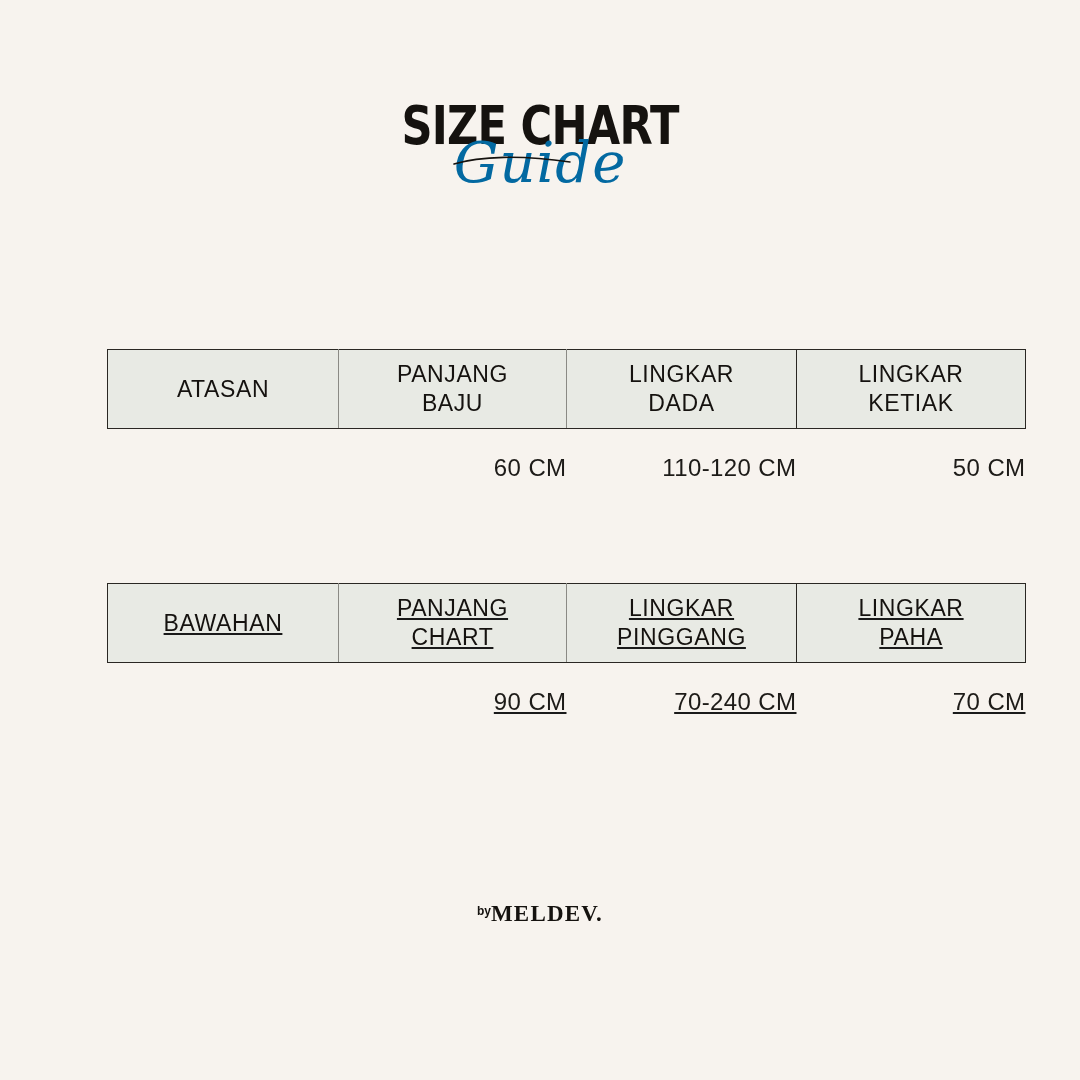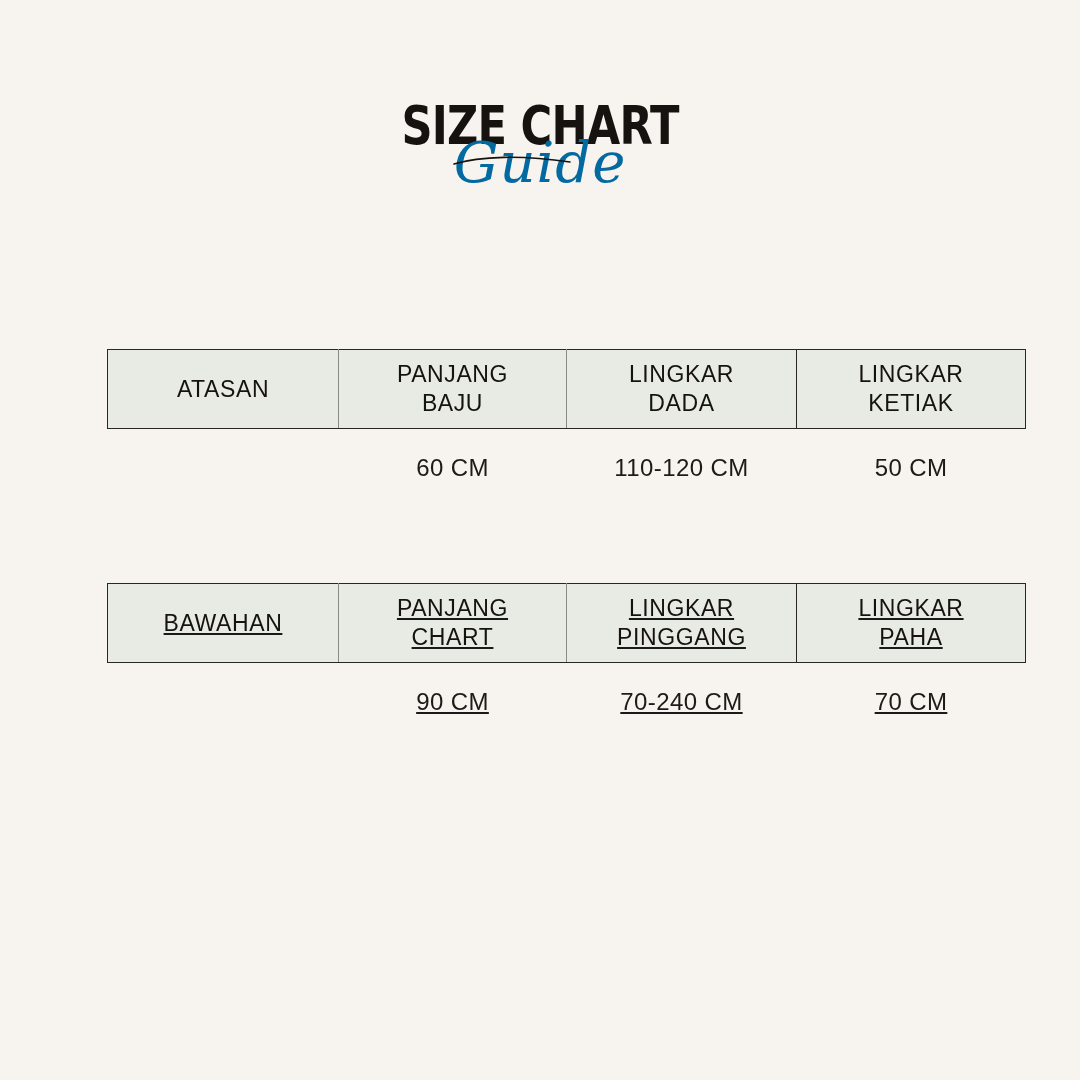--- a/index.html
+++ b/index.html
@@ -109,21 +109,21 @@
   .size-table th.c4 { border-left-color: #8a8a84; }
 
   .size-table td.val {
     border: none;
     background: transparent;
     font-family: "Liberation Sans", sans-serif;
     font-size: 24px;
     line-height: 30px;
     letter-spacing: 0.4px;
     color: #1d1b18;
-    text-align: center;
+    text-align: right;
     vertical-align: middle;
     height: 78px;
     padding: 0;
   }
   .size-table td.val.empty { color: transparent; }
 
   
   .footer-logo {
     position: absolute;
     top: 901px;
@@ -214,14 +214,17 @@
       <tr>
         <td class="val empty"></td>
         <td class="val">90 CM</td>
         <td class="val">70-240 CM</td>
         <td class="val">70 CM</td>
       </tr>
     </tbody>
       </table>
   </div>
 
+  <div class="footer-logo">
+    <span class="logo-by">by</span><span class="logo-name">MELDEV.</span>
+  </div>
 
 </div>
 
 </body></html>

